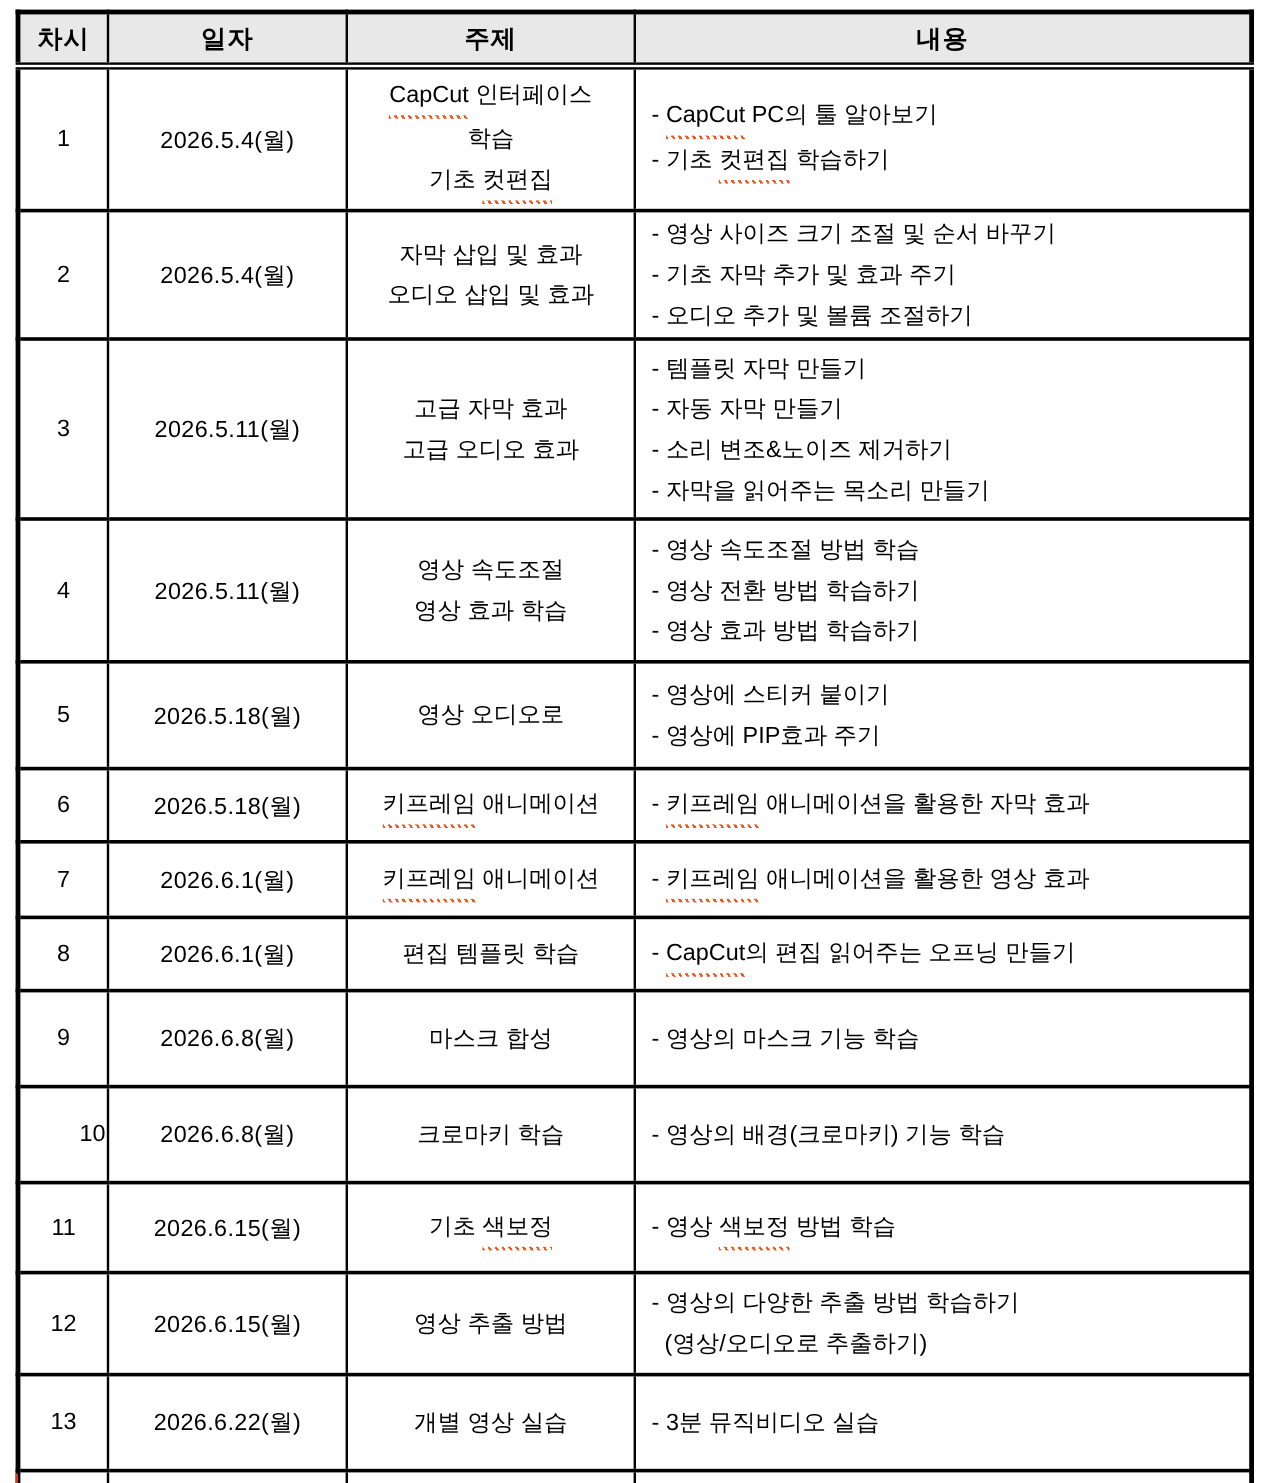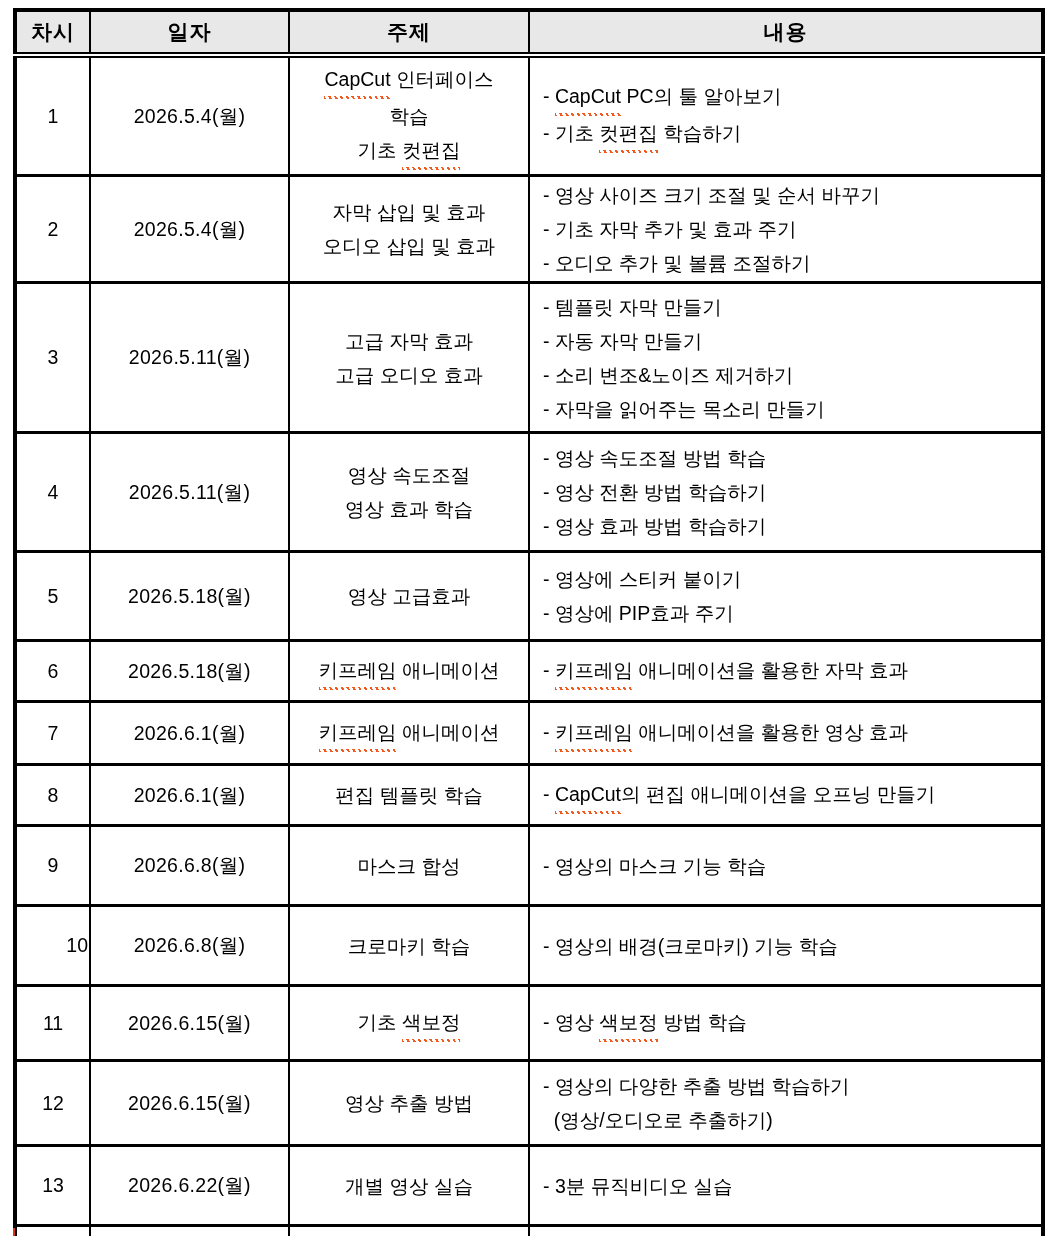--- a/index.html
+++ b/index.html
@@ -109,21 +109,21 @@
         <td class="c-content" style="height: 114px;">
           <div class="cline"><span>- 영상 속도조절 방법 학습</span></div>
           <div class="cline"><span>- 영상 전환 방법 학습하기</span></div>
           <div class="cline"><span>- 영상 효과 방법 학습하기</span></div>
         </td>
       </tr>
       <tr>
         <td class="c-no" style="height: 84px;">5</td>
         <td class="c-date" style="height: 84px;">2026.5.18(월)</td>
         <td class="c-topic" style="height: 84px;">
-          <div class="tline"><span>영상 고급효과</span></div>
+          <div class="tline"><span>영상 오디오로</span></div>
         </td>
         <td class="c-content" style="height: 84px;">
           <div class="cline"><span>- 영상에 스티커 붙이기</span></div>
           <div class="cline"><span>- 영상에 PIP효과 주기</span></div>
         </td>
       </tr>
       <tr>
         <td class="c-no" style="height: 56px;">6</td>
         <td class="c-date" style="height: 56px;">2026.5.18(월)</td>
         <td class="c-topic" style="height: 56px;">
@@ -143,21 +143,21 @@
           <div class="cline"><span>- </span><span class="sq">키프레임</span><span> 애니메이션을 활용한 영상 효과</span></div>
         </td>
       </tr>
       <tr>
         <td class="c-no" style="height: 56px;">8</td>
         <td class="c-date" style="height: 56px;">2026.6.1(월)</td>
         <td class="c-topic" style="height: 56px;">
           <div class="tline"><span>편집 템플릿 학습</span></div>
         </td>
         <td class="c-content" style="height: 56px;">
-          <div class="cline"><span>- </span><span class="sq">CapCut</span><span>의 편집 애니메이션을 오프닝 만들기</span></div>
+          <div class="cline"><span>- </span><span class="sq">CapCut</span><span>의 편집 읽어주는 오프닝 만들기</span></div>
         </td>
       </tr>
       <tr>
         <td class="c-no" style="height: 75px;">9</td>
         <td class="c-date" style="height: 75px;">2026.6.8(월)</td>
         <td class="c-topic" style="height: 75px;">
           <div class="tline"><span>마스크 합성</span></div>
         </td>
         <td class="c-content" style="height: 75px;">
           <div class="cline"><span>- 영상의 마스크 기능 학습</span></div>

